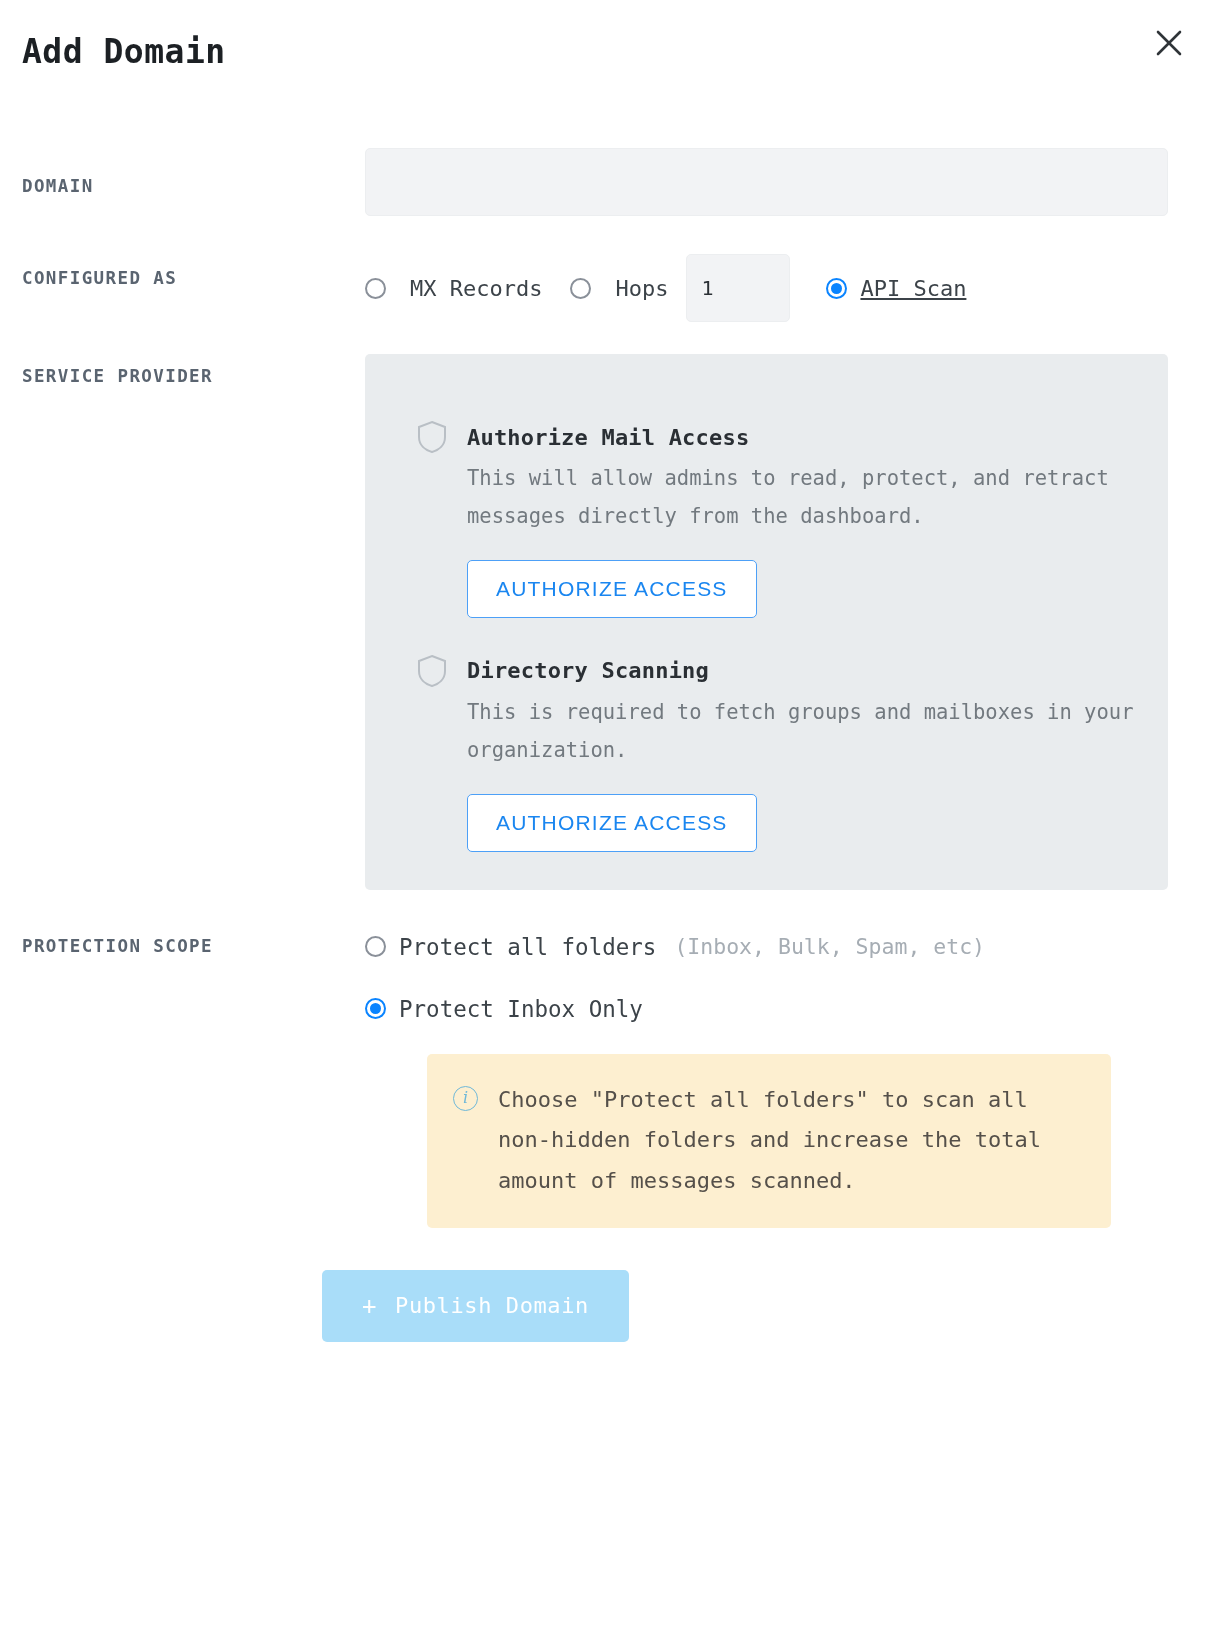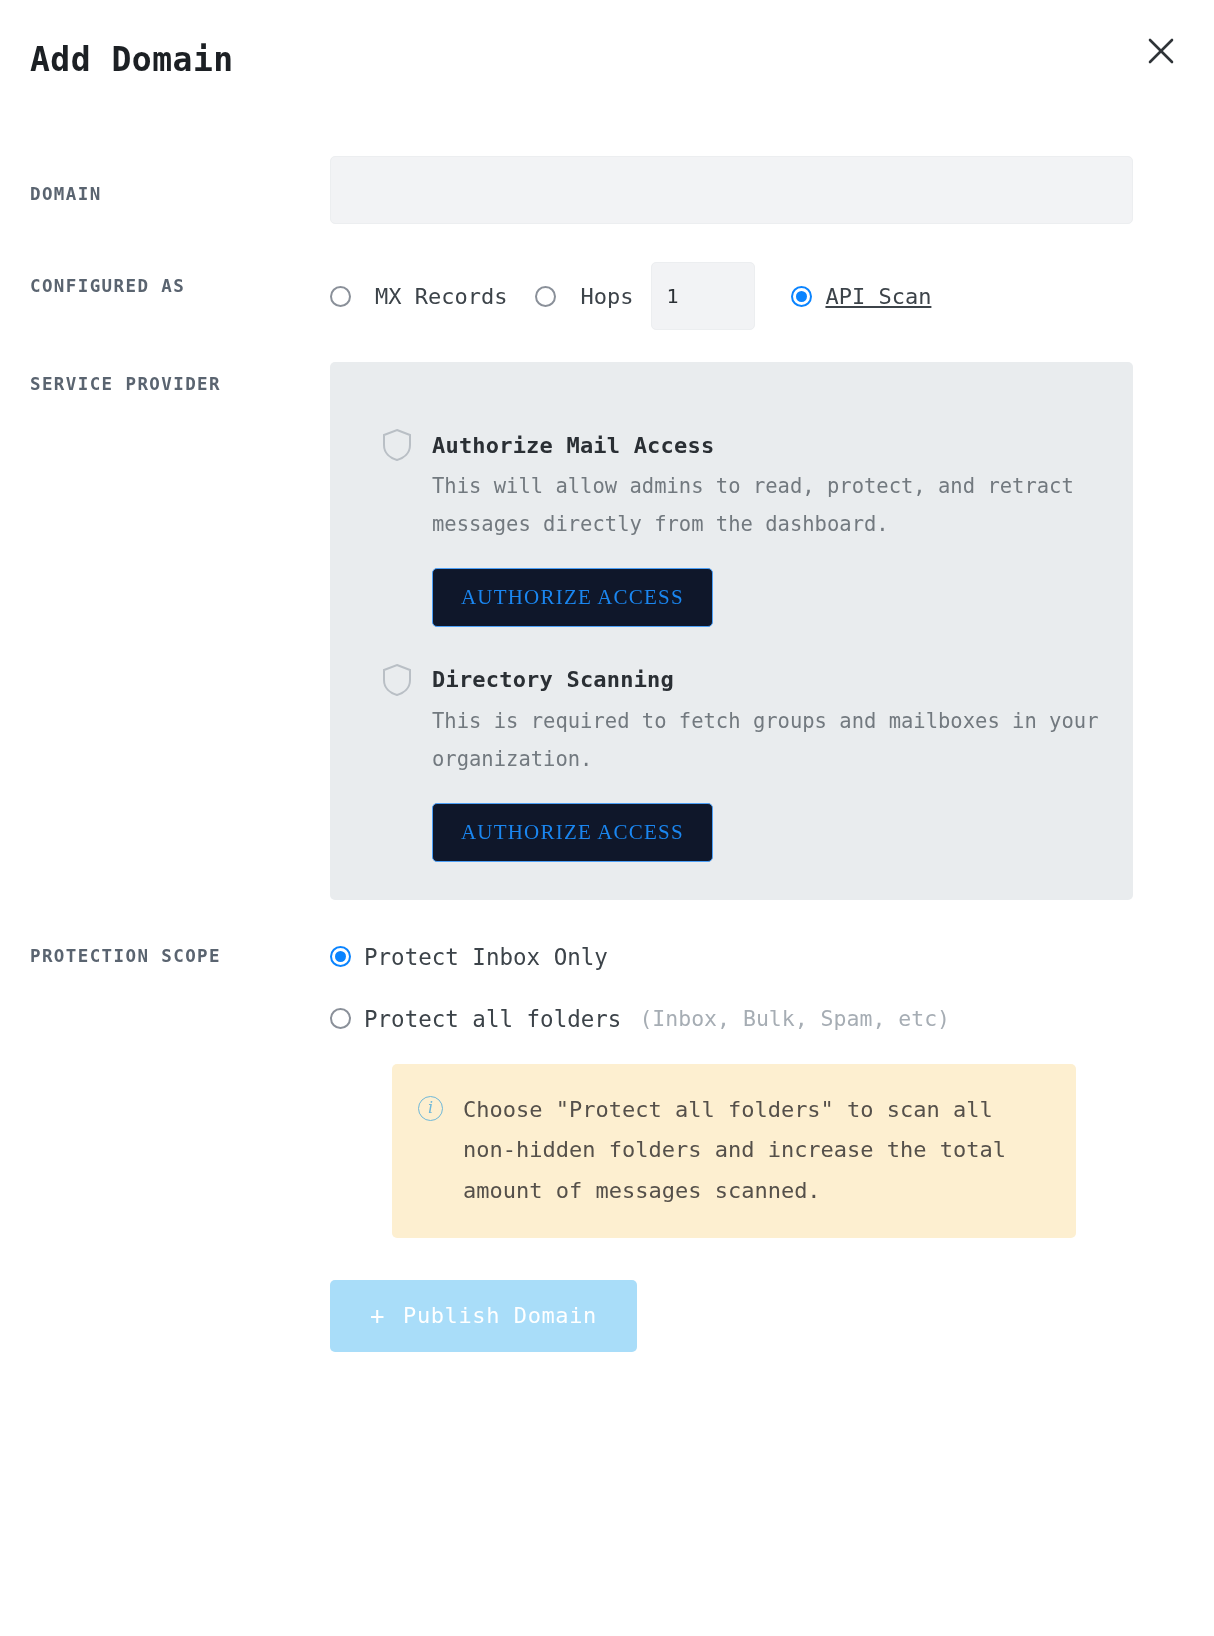--- a/index.html
+++ b/index.html
@@ -13,21 +13,21 @@
     width: 1214px;
     height: 1636px;
     position: relative;
     overflow: hidden;
   }
 
   .dialog {
     position: relative;
     width: 1214px;
     height: 1636px;
-    padding: 8px;
+    padding: 0;
   }
 
   
   .header {
     position: relative;
     height: 112px;
   }
   .dialog-title {
     position: absolute;
     left: 22px;
@@ -53,20 +53,21 @@
 
   
   .form {
     position: relative;
     padding: 0 22px 0 22px;
   }
   .row {
     display: flex;
     align-items: flex-start;
     margin-bottom: 0;
+    gap: 43px;
   }
   .row-label {
     width: 300px;
     flex: 0 0 300px;
     font-size: 17.5px;
     letter-spacing: 1.4px;
     color: #5a6470;
     font-weight: bold;
     text-transform: uppercase;
     padding-top: 8px;
@@ -215,23 +216,23 @@
     font-size: 20.5px;
     line-height: 1.85;
     color: #72797f;
     max-width: 700px;
   }
   .authorize-btn {
     margin-left: 50px;
     margin-top: 24px;
     display: inline-block;
     border: 1px solid #4da0f7;
-    background: #0f172a;
+    background: #ffffff;
     color: #1a86f0;
-    font-family: Liberation Serif, serif;
+    font-family: Liberation Sans, sans-serif;
     font-size: 21px;
     letter-spacing: 1.2px;
     padding: 16px 28px;
     border-radius: 5px;
     cursor: pointer;
   }
 
   
   .protection-row { margin-top: 34px; }
   .protection-row .row-label { padding-top: 12px; }
@@ -382,28 +383,28 @@
 
         </div>
       </div>
     </div>
 
     <div class="row protection-row">
       <div class="row-label">PROTECTION SCOPE</div>
       <div class="row-field">
 
         <div class="prot-line">
-          <span class="radio checked"></span>
-          <span class="prot-label">Protect Inbox Only</span>
-        </div>
-
-        <div class="prot-line">
           <span class="radio"></span>
           <span class="prot-label">Protect all folders</span>
           <span class="prot-hint">(Inbox, Bulk, Spam, etc)</span>
+        </div>
+
+        <div class="prot-line">
+          <span class="radio checked"></span>
+          <span class="prot-label">Protect Inbox Only</span>
         </div>
 
         <div class="info-box">
           <span class="info-icon">i</span>
           <span class="info-text">Choose "Protect all folders" to scan all non-hidden folders and increase the total amount of messages scanned.</span>
         </div>
 
       </div>
     </div>
 

